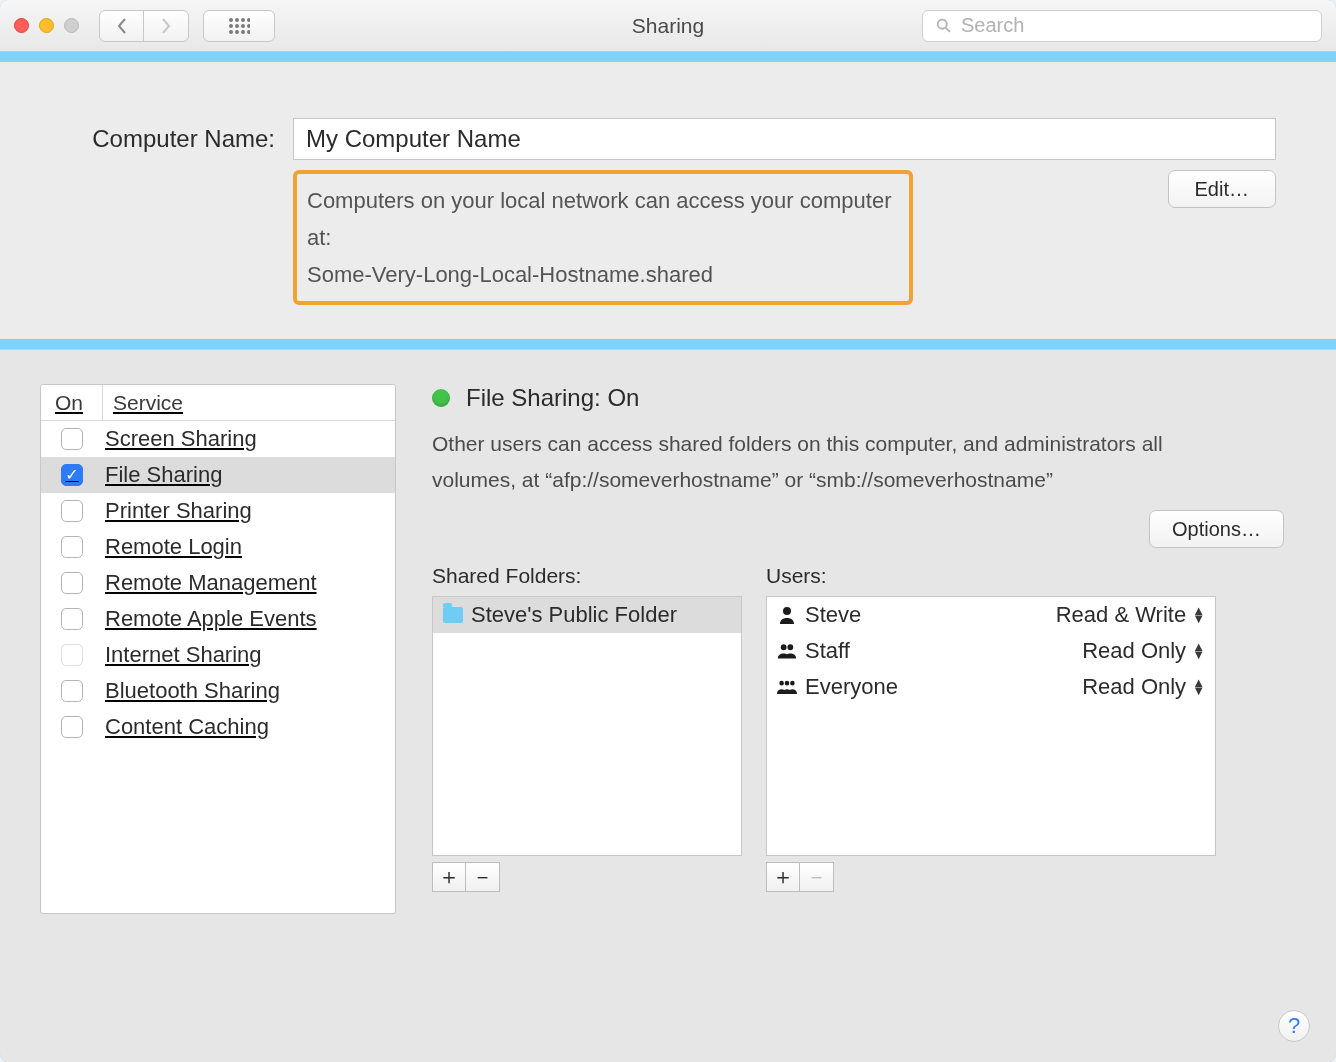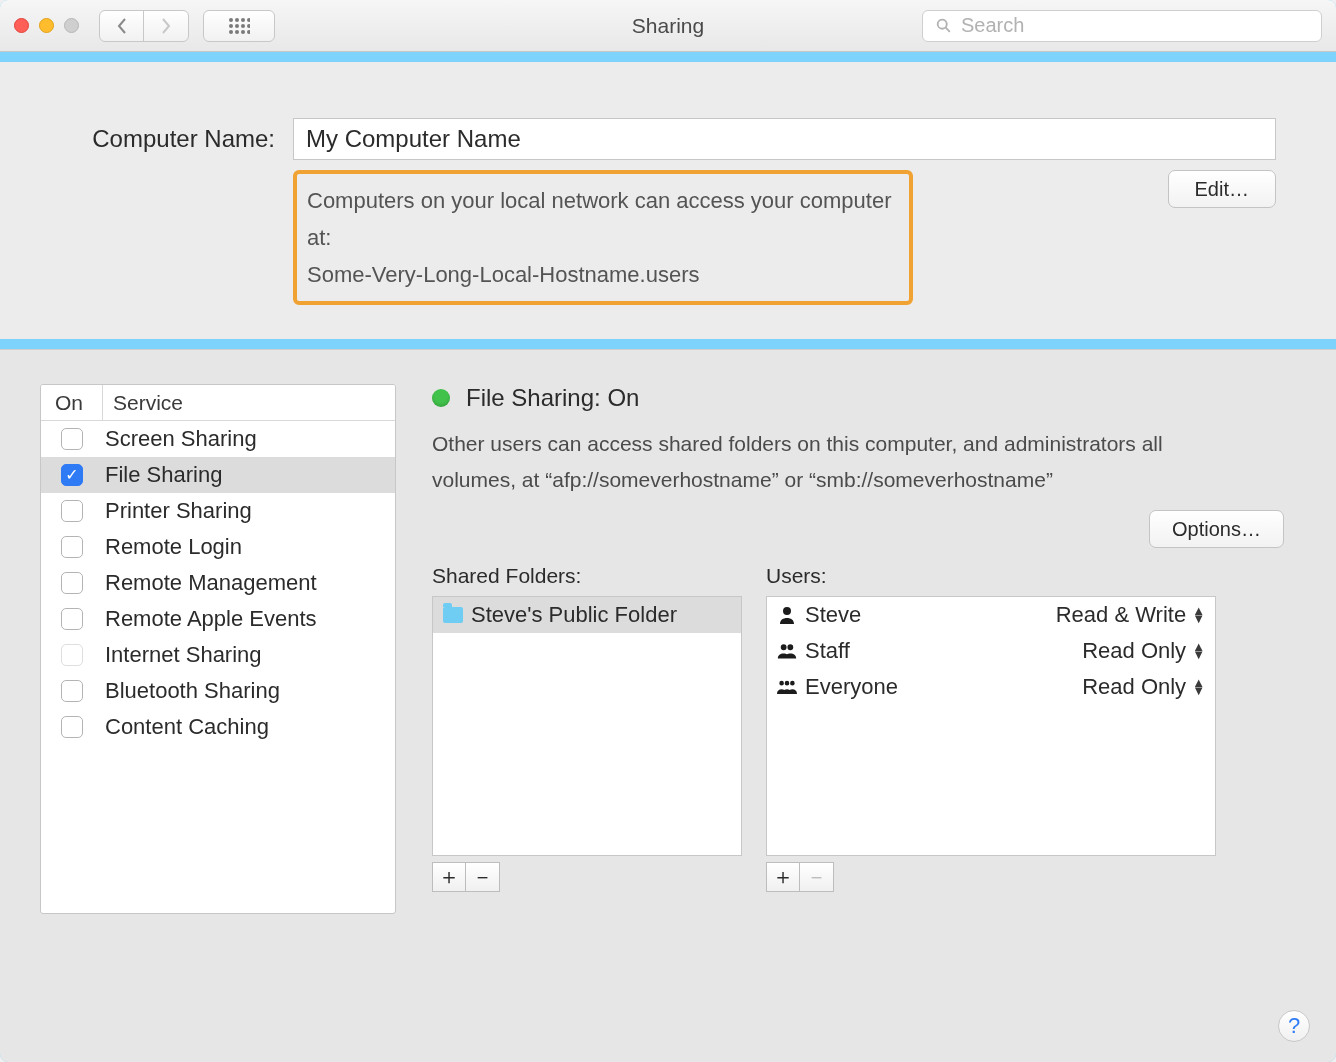--- a/index.html
+++ b/index.html
@@ -84,21 +84,21 @@
 
 
 .lower{
   flex:1;background:#e6e6e6;border-top:1px solid #cfcfcf;
   padding:34px 52px 30px 40px;
   display:flex;gap:36px;
   position:relative;
 }
 .services-panel{
   width:356px;background:#ffffff;border:1px solid #c7c7c7;border-radius:3px;
-  display:flex;flex-direction:column;overflow:hidden;height:530px;
+  display:flex;flex-direction:column;overflow:hidden;height:530px;text-decoration:underline;
 }
 .svc-head{
   display:flex;height:36px;align-items:center;border-bottom:1px solid #d9d9d9;
   font-size:21px;color:#3a3a3a;background:#fff;font-weight:400;
 }
 .svc-head .col-on{width:62px;padding-left:14px;border-right:1px solid #d9d9d9;height:100%;display:flex;align-items:center;}
 .svc-head .col-svc{padding-left:10px;}
 .svc-row{
   display:flex;align-items:center;height:36px;font-size:22px;color:#2b2b2b;
 }
@@ -210,21 +210,21 @@
 
   <div class="upper">
     <div class="row-name">
       <div class="lbl-right">Computer Name:</div>
       <input class="name-input" value="My Computer Name" style="">
     </div>
     <div class="row-hint">
       <div class="hint-spacer"></div>
       <div class="hint-box">
         <div>Computers on your local network can access your computer at:</div>
-        <div>Some-Very-Long-Local-Hostname.users</div>
+        <div>Some-Very-Long-Local-Hostname.shared</div>
       </div>
       <button class="edit-btn">Edit…</button>
     </div>
   </div>
 
   <div class="lower">
 
     <div class="services-panel">
       <div class="svc-head">
         <div class="col-on">On</div>

